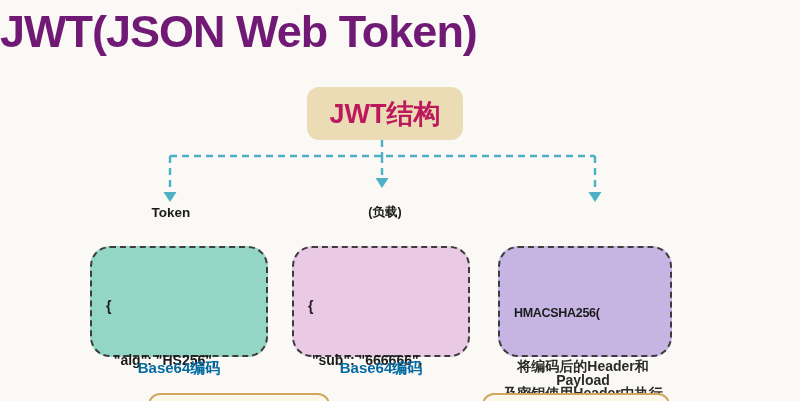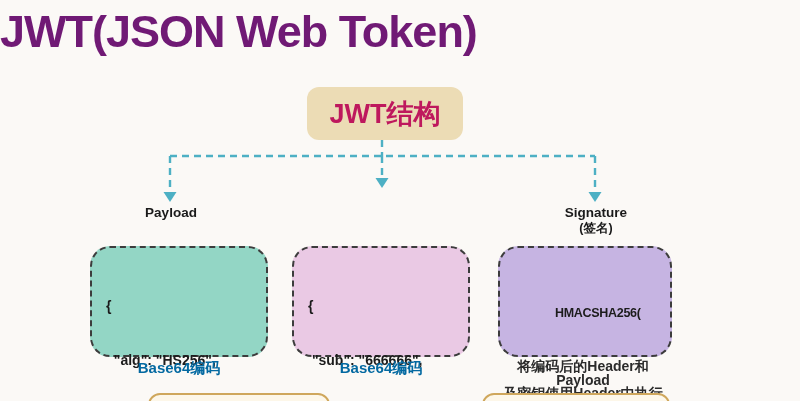--- a/index.html
+++ b/index.html
@@ -49,21 +49,21 @@
   .code-box {
     position: absolute;
     top: 246px;
     height: 111px;
     border: 2px dashed #3c3c3c;
     border-radius: 20px;
     box-sizing: border-box;
   }
   .code-box.b1 { left: 90px;  width: 178px; }
   .code-box.b2 { left: 292px; width: 178px; }
-  .code-box.b3 { left: 498px; width: 174px; padding-left: 41px; }
+  .code-box.b3 { left: 498px; width: 174px; }
   .code {
     padding: 13px 4px 0 14px;
     font-size: 14px;
     line-height: 18px;
     font-weight: bold;
     white-space: pre;
     color: #1c1c1c;
   }
   .code-box.b3 .code {
     padding-top: 17px;
@@ -124,27 +124,24 @@
       <path d="M595 156 V193"></path>
     </g>
     <g fill="#4db0c4" style="fill: rgb(77, 176, 196);">
       <polygon points="163.5,192 176.5,192 170,202"></polygon>
       <polygon points="375.5,178 388.5,178 382,188"></polygon>
       <polygon points="588.5,192 601.5,192 595,202"></polygon>
     </g>
   </svg>
 
   <div class="col-label c1">
-    <div>Payload</div>
+    <div>Token</div>
   </div>
   <div class="col-label c2">
-  </div>
-  <div class="col-label c3">
-    <div>Signature</div>
-    <div class="cn">(签名)</div>
+    <div class="cn">(负载)</div>
   </div>
 
   <div class="code-box b1" style="background-color: rgb(147, 214, 197);">
     <div class="code">
       <div>{</div>
       <div>  "alg": "HS256",</div>
       
       
     </div>
   </div>

